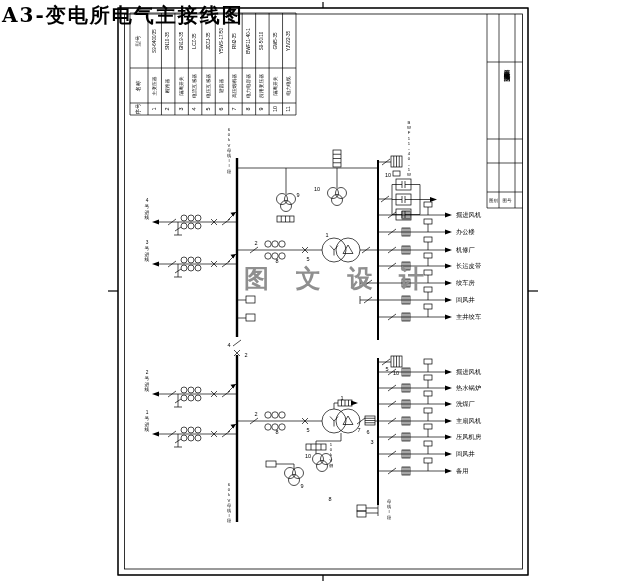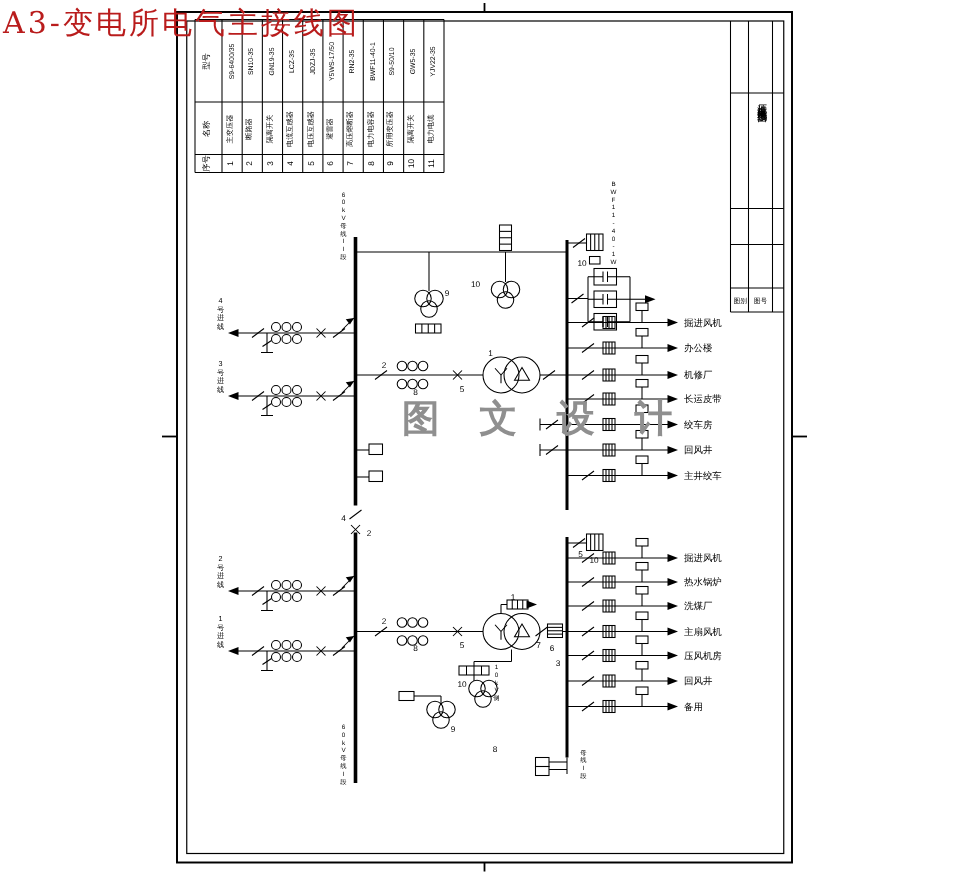--- a/index.html
+++ b/index.html
@@ -1,24 +1,24 @@
 <!DOCTYPE html>
 <html><head>
 <meta charset="utf-8">
 <style>
   html,body{margin:0;padding:0;background:#ffffff;}
   #stage{position:relative;width:640px;height:583px;background:#fff;overflow:hidden;
          font-family:"Liberation Sans",sans-serif;}
   .abs{position:absolute;}
-  #main-title{position:absolute;left:2px;top:2px;font-size:20px;font-weight:400;
-      color:#b91c1c;letter-spacing:2px;white-space:nowrap;
+  #main-title{position:absolute;left:2px;top:2px;font-size:20px;font-weight:700;
+      color:#000000;letter-spacing:2px;white-space:nowrap;
       font-family:"DejaVu Serif",serif;}
   #watermark{position:absolute;left:244px;top:262px;font-size:25px;font-weight:700;
       color:#8f8f8f;letter-spacing:9px;white-space:nowrap;
-      font-family:"DejaVu Serif",serif;margin-left:24px;}
+      font-family:"DejaVu Serif",serif;}
   #equip-table,#tags-layer{position:absolute;left:0;top:0;width:640px;height:583px;pointer-events:none;}
   .tcell{position:absolute;transform:translate(-50%,-50%) rotate(-90deg);
       white-space:nowrap;color:#000;line-height:1;}
   #title-block-text{position:absolute;left:501px;top:64px;width:13px;height:76px;
       writing-mode:vertical-rl;text-orientation:upright;font-size:6.5px;color:#000;
       letter-spacing:0.5px;line-height:13px;}
   .tb-mini{position:absolute;font-size:4.5px;color:#000;display:flex;
       align-items:center;justify-content:center;overflow:hidden;}
   #tb-cell-a{left:488px;top:193px;width:11px;height:14px;}
   #tb-cell-b{left:500px;top:193px;width:14px;height:14px;}

